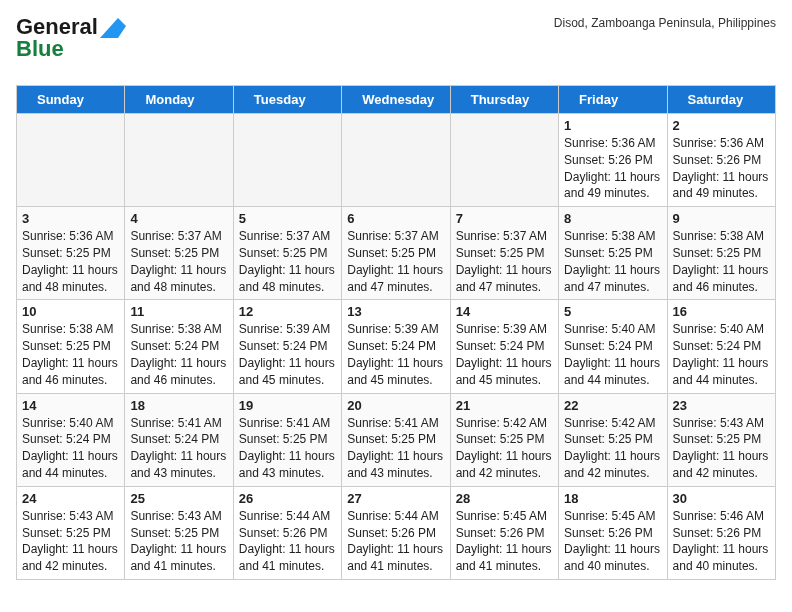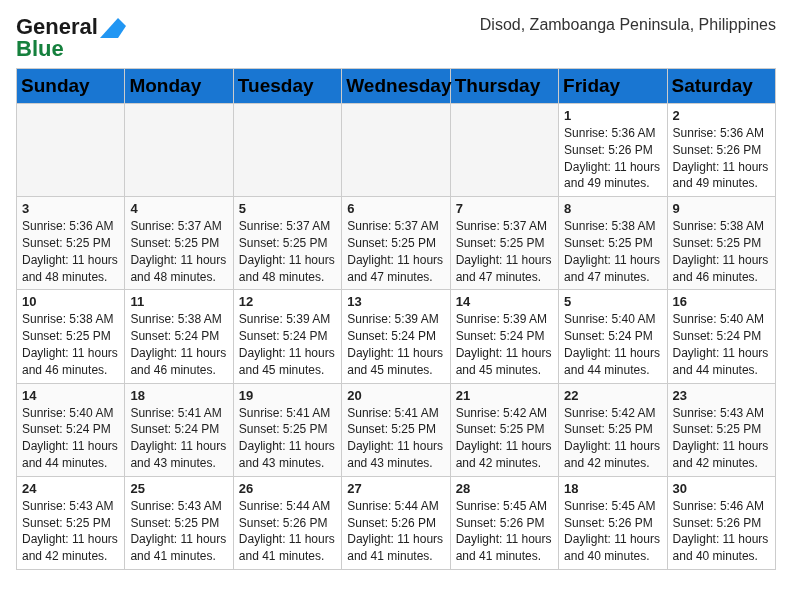--- a/index.html
+++ b/index.html
@@ -7,51 +7,51 @@
       font-family: Arial, sans-serif;
       background: #fff;
       width: 792px;
       min-height: 612px;
       padding: 16px;
     }
     .header-area {
       display: flex;
       justify-content: space-between;
       align-items: flex-start;
-      margin-bottom: 8px;
+      margin-bottom: 25px;
     }
     .logo {
       display: flex;
       flex-direction: column;
       align-items: flex-start;
     }
     .title-area {
       text-align: right;
     }
     .month-title {
       font-size: 36px;
       font-weight: bold;
       color: #1a1a1a;
       line-height: 1.1;
     }
     .location {
-      font-size: 16px;
+      font-size: 12px;
       color: #333;
     }
     table {
       width: 100%;
       border-collapse: collapse;
       table-layout: fixed;
     }
     th {
       background-color: #1976d2;
-      color: #000000;
-      font-size: 19px;
+      color: #ffffff;
+      font-size: 13px;
       font-weight: bold;
-      padding: 6px 4px;
+      padding: 6px 20px;
       text-align: left;
       border: 1px solid #ccc;
     }
     td {
       vertical-align: top;
       border: 1px solid #ccc;
       padding: 4px 5px;
       font-size: 11px;
       color: #222;
       height: 80px;

